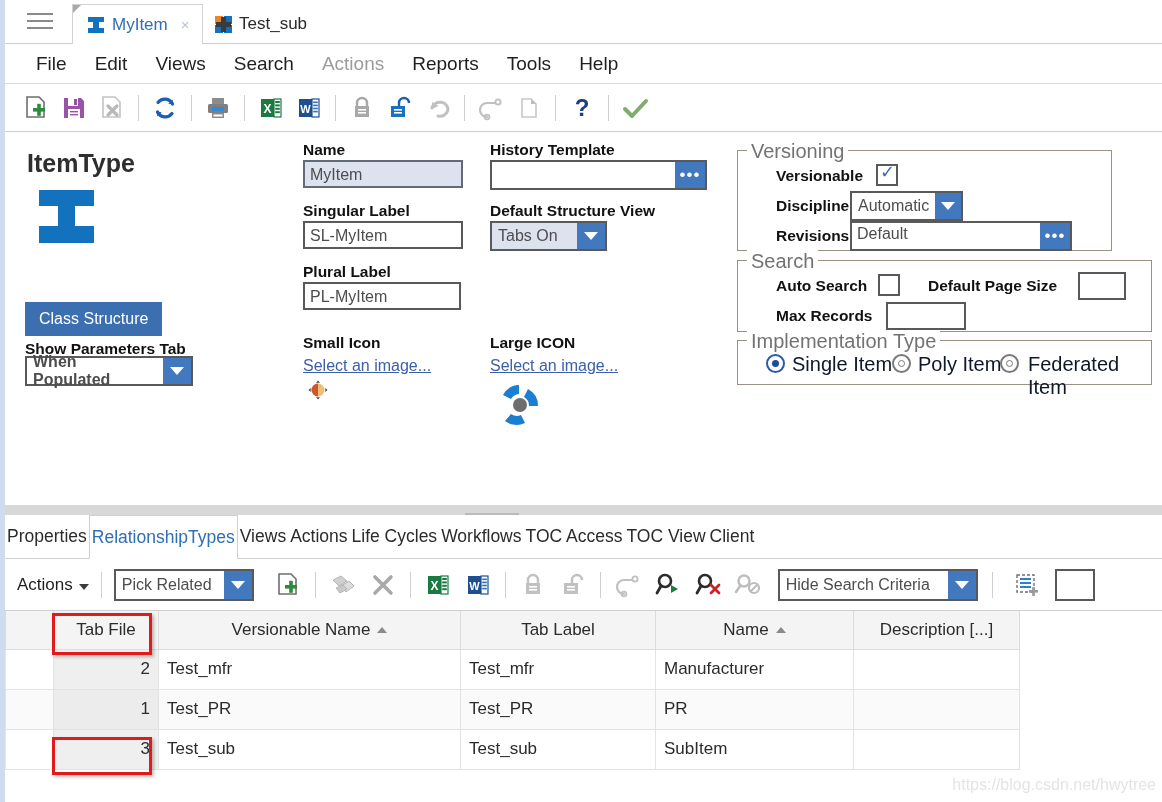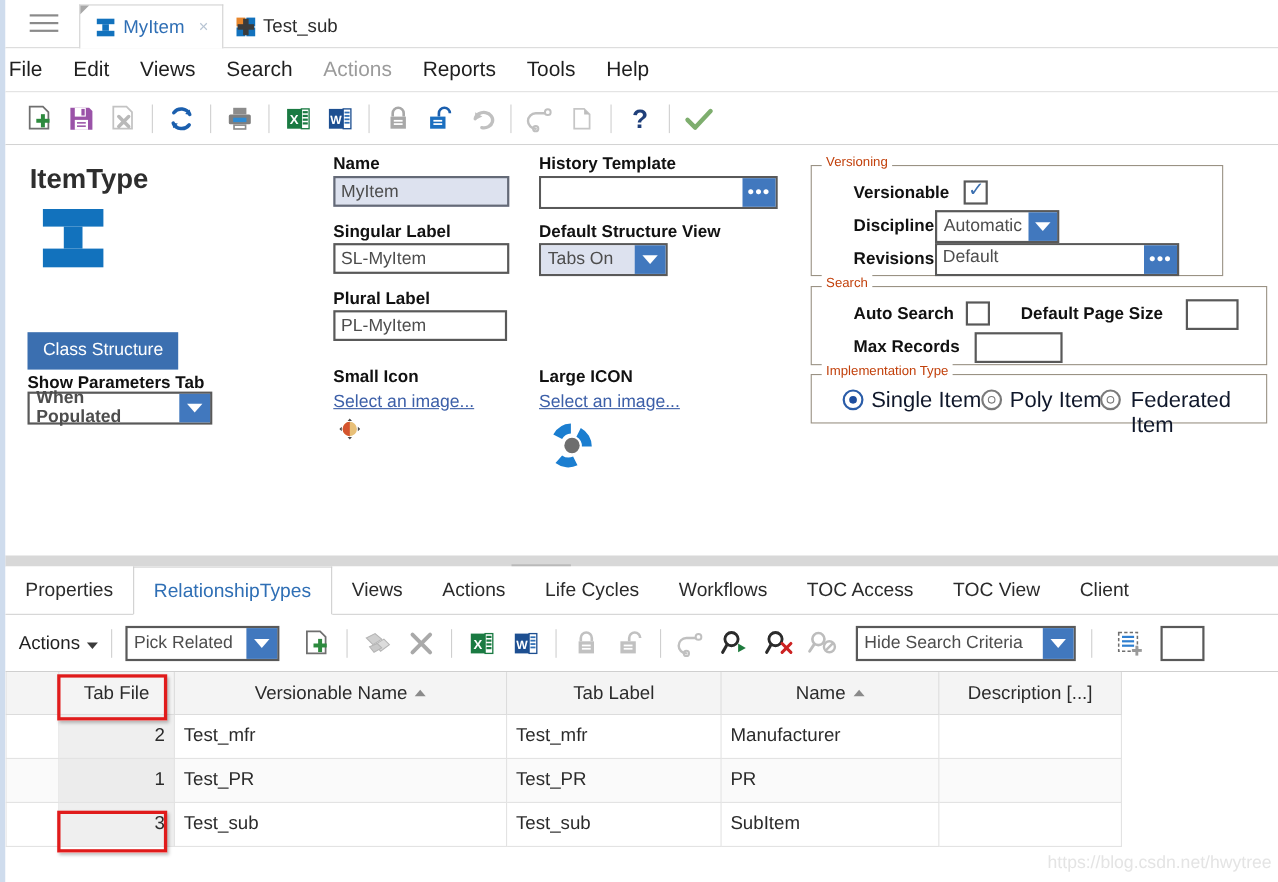--- a/index.html
+++ b/index.html
@@ -74,21 +74,21 @@
   .quad-ico i.q2 { left:9px; top:0; background:#1272bd; }
   .quad-ico i.q3 { left:0; top:9px; background:#1272bd; }
   .quad-ico i.q4 { left:9px; top:9px; background:#1272bd; }
   .quad-ico i.pv { left:6px; top:1px; width:5px; height:15px; background:#3b3b3b; }
   .quad-ico i.ph { left:1px; top:6px; width:15px; height:5px; background:#3b3b3b; }
 
   
   .menubar {
     position: absolute; left: 5px; top: 44px; width: 1157px; height: 40px;
     background: #ffffff; border-bottom: 1px solid #d9d9d9;
-    display: flex; align-items: center; padding-left: 3px; gap: 28px;
+    display: flex; align-items: center; padding-left: 31px; gap: 28px;
   }
   .menu-item { font-size: 19px; color: #1f1f1f; cursor: pointer; }
   .menu-item.disabled { color: #9b9b9b; }
 
   
   .toolbar {
     position: absolute; left: 5px; top: 84px; width: 1157px; height: 48px;
     background: #ffffff; border-bottom: 1px solid #cfcfcf;
     display: flex; align-items: center; padding-left: 12px;
   }
@@ -162,21 +162,21 @@
     position: absolute; font-size: 16px; color: #3c5fa8;
     text-decoration: underline; cursor: pointer;
   }
 
   
   .groupbox {
     position: absolute; border: 1px solid #9a9284;
   }
   .groupbox > .gb-title {
     position: absolute; top: -11px; left: 9px; background: #ffffff;
-    padding: 0 4px; font-size: 12px; color: #c2410c;
+    padding: 0 4px; font-size: 20px; color: #737373;
   }
   .gb-lbl { font-size: 15.5px; font-weight: bold; color: #111111; position: absolute; }
   .checkbox {
     position: absolute; width: 22px; height: 22px;
     border: 2px solid #595959; background: #ffffff;
   }
   .checkbox.checked::after {
     content: "✓"; position: absolute; left: 2px; top: -5px;
     font-size: 18px; color: #3b6fb0;
   }
@@ -208,21 +208,21 @@
   }
 
   
   .btabs {
     position: absolute; left: 5px; top: 515px; width: 1157px; height: 44px;
     background: #ffffff; border-bottom: 1px solid #cfcfcf;
     display: flex; align-items: flex-end;
   }
   .btab {
     height: 43px; display: flex; align-items: center;
-    padding: 0 18px; font-size: 17.5px; color: #2b2b2b; cursor: pointer;
+    padding: 0 2px; font-size: 17.5px; color: #2b2b2b; cursor: pointer;
     white-space: nowrap;
   }
   .btab.active {
     color: #2f6fb5; background: #ffffff;
     border: 1px solid #cfcfcf; border-bottom: 1px solid #ffffff;
     margin-bottom: -1px; height: 44px;
   }
 
   
   .btoolbar {

